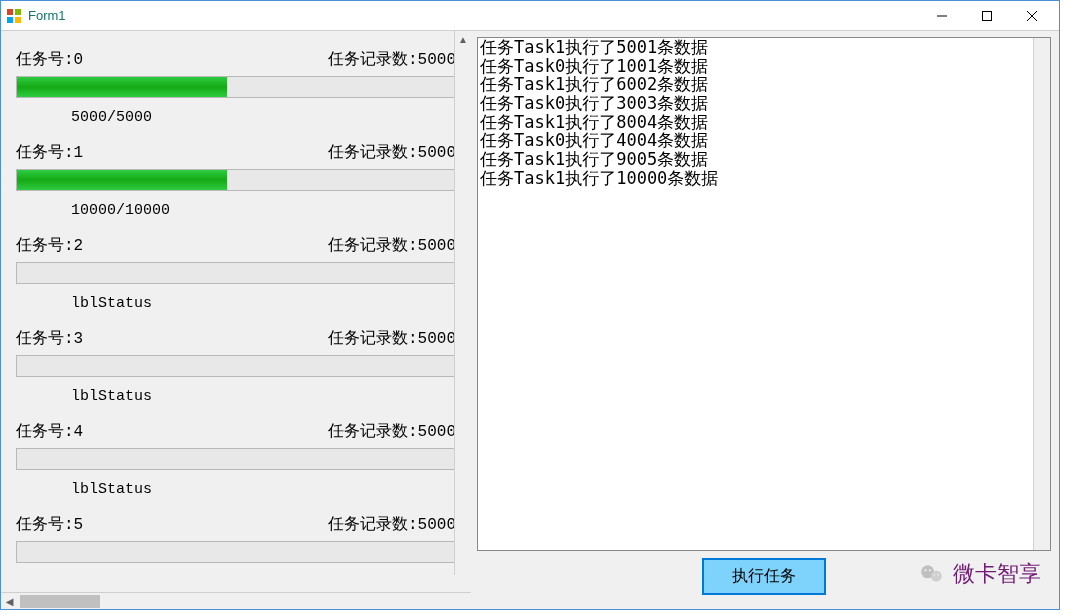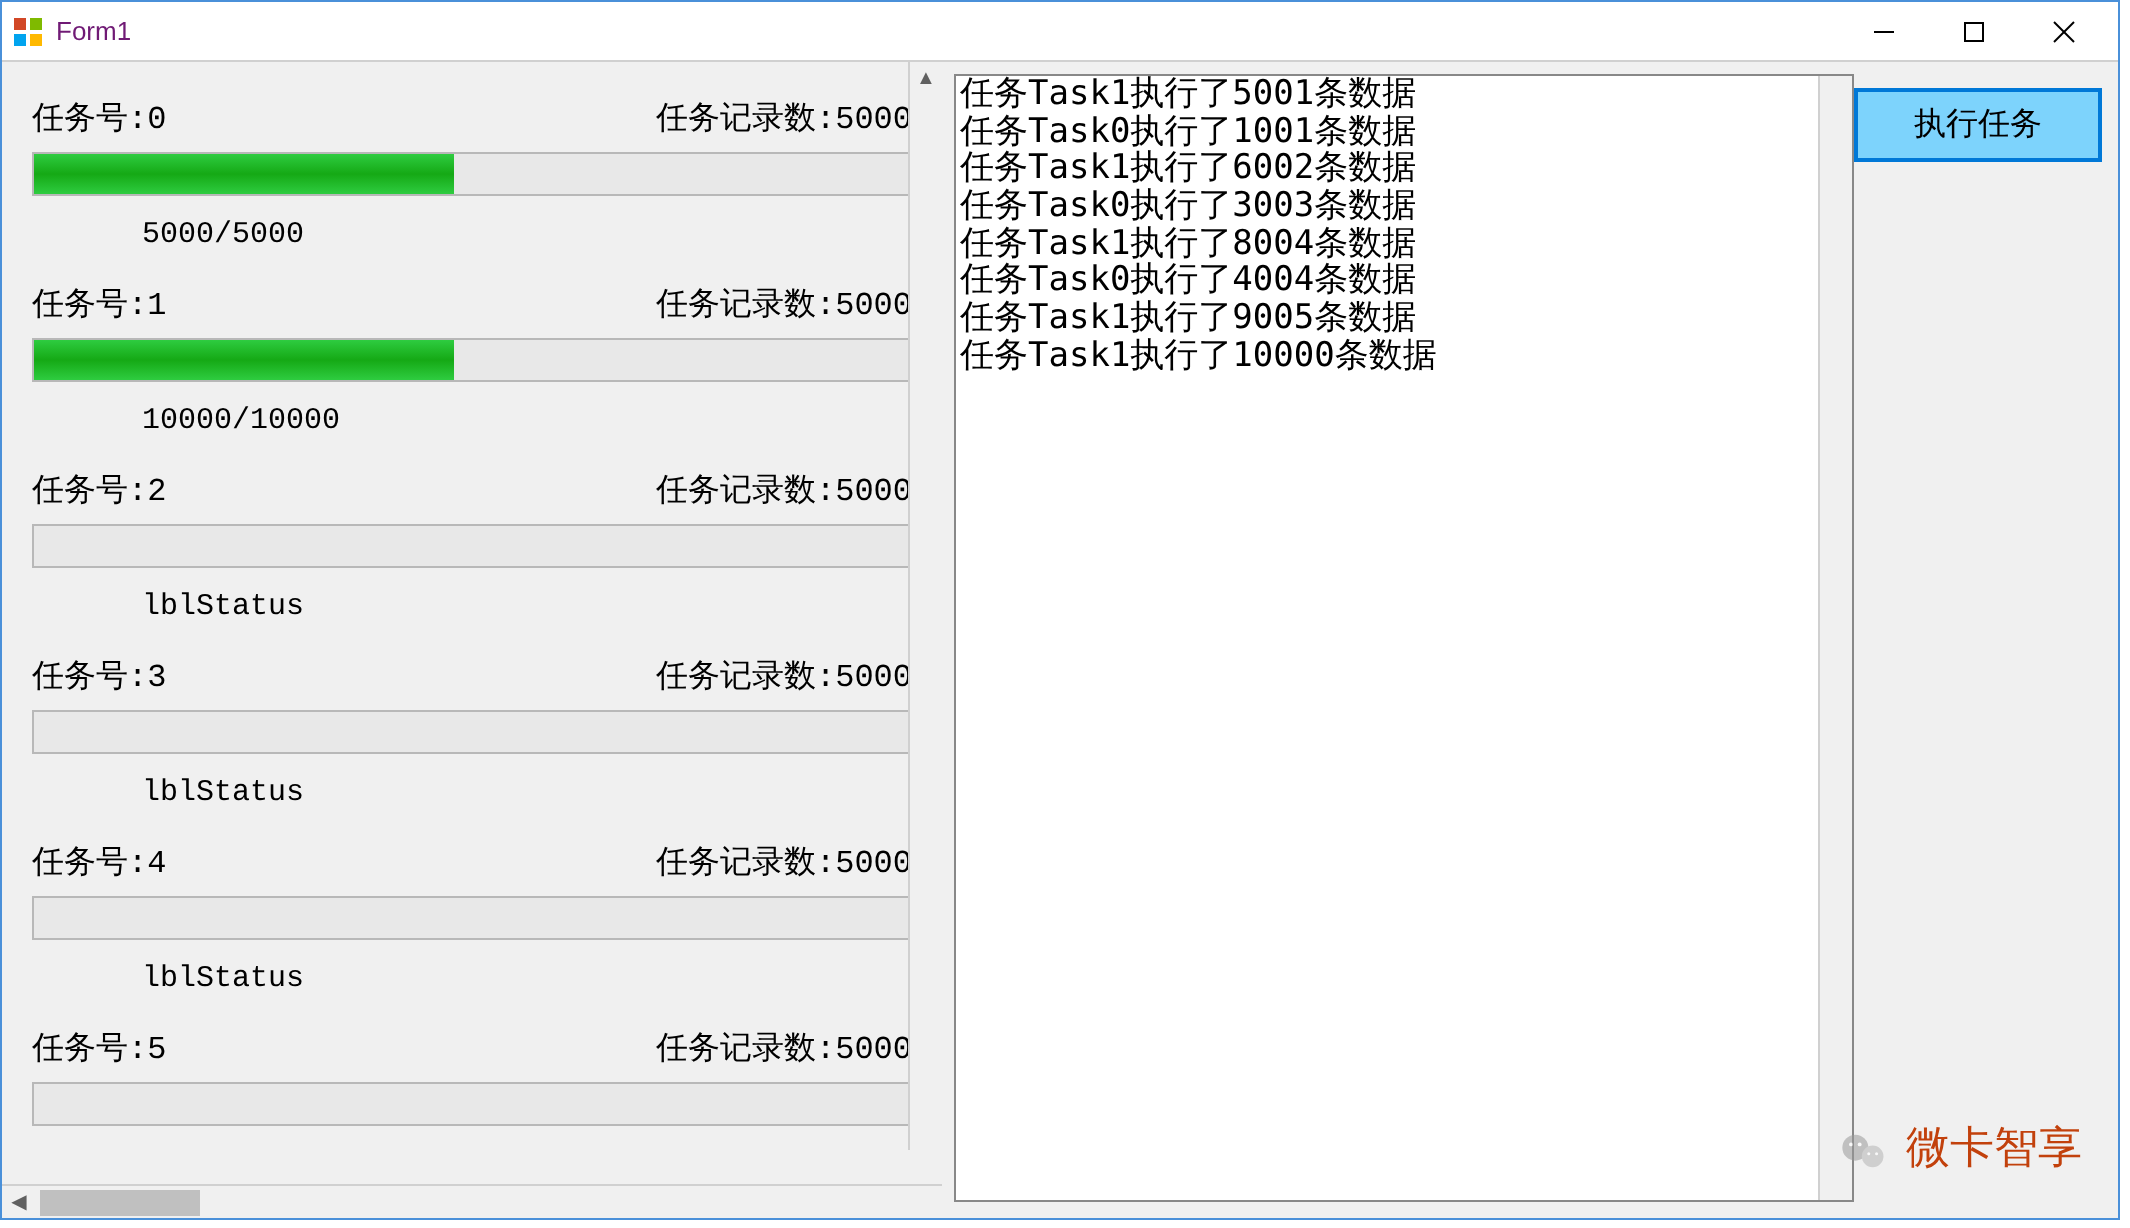--- a/index.html
+++ b/index.html
@@ -31,21 +31,21 @@
     }
     .titlebar .app-icon {
       width: 16px;
       height: 16px;
       margin-right: 6px;
       display: inline-block;
     }
     .titlebar .title {
       flex: 1;
       font-size: 13px;
-      color: #701a75;
+      color: #0f766e;
     }
     .titlebar .win-controls {
       display: flex;
     }
     .win-btn {
       width: 45px;
       height: 28px;
       display: flex;
       align-items: center;
       justify-content: center;
@@ -134,21 +134,21 @@
     }
     .left-hscroll .thumb {
       flex: 0 0 80px;
       height: 13px;
       background: #c0c0c0;
       margin-left: 2px;
     }
     .right-panel {
       flex: 1;
       display: flex;
-      flex-direction: row;
+      flex-direction: column;
       padding: 6px 8px 8px 6px;
     }
     .log-box {
       flex: 1;
       border: 1px solid #888;
       background: #fff;
       padding: 0 2px;
       font-family: "SimSun", monospace;
       font-size: 17px;
       line-height: 1.1;
@@ -179,22 +179,22 @@
       font-family: "SimSun", sans-serif;
       background: #7dd3fc;
       border: 2px solid #0078d7;
       cursor: pointer;
     }
     .watermark {
       position: absolute;
       right: 18px;
       bottom: 20px;
       display: flex;
-      align-items: flex-end;
-      color: #c2410c;
+      align-items: center;
+      color: #701a75;
       font-size: 22px;
       font-family: "Microsoft YaHei", sans-serif;
     }
     .watermark .wm-icon {
       width: 26px;
       height: 26px;
       margin-right: 8px;
       opacity: 0.55;
     }
   </style>

